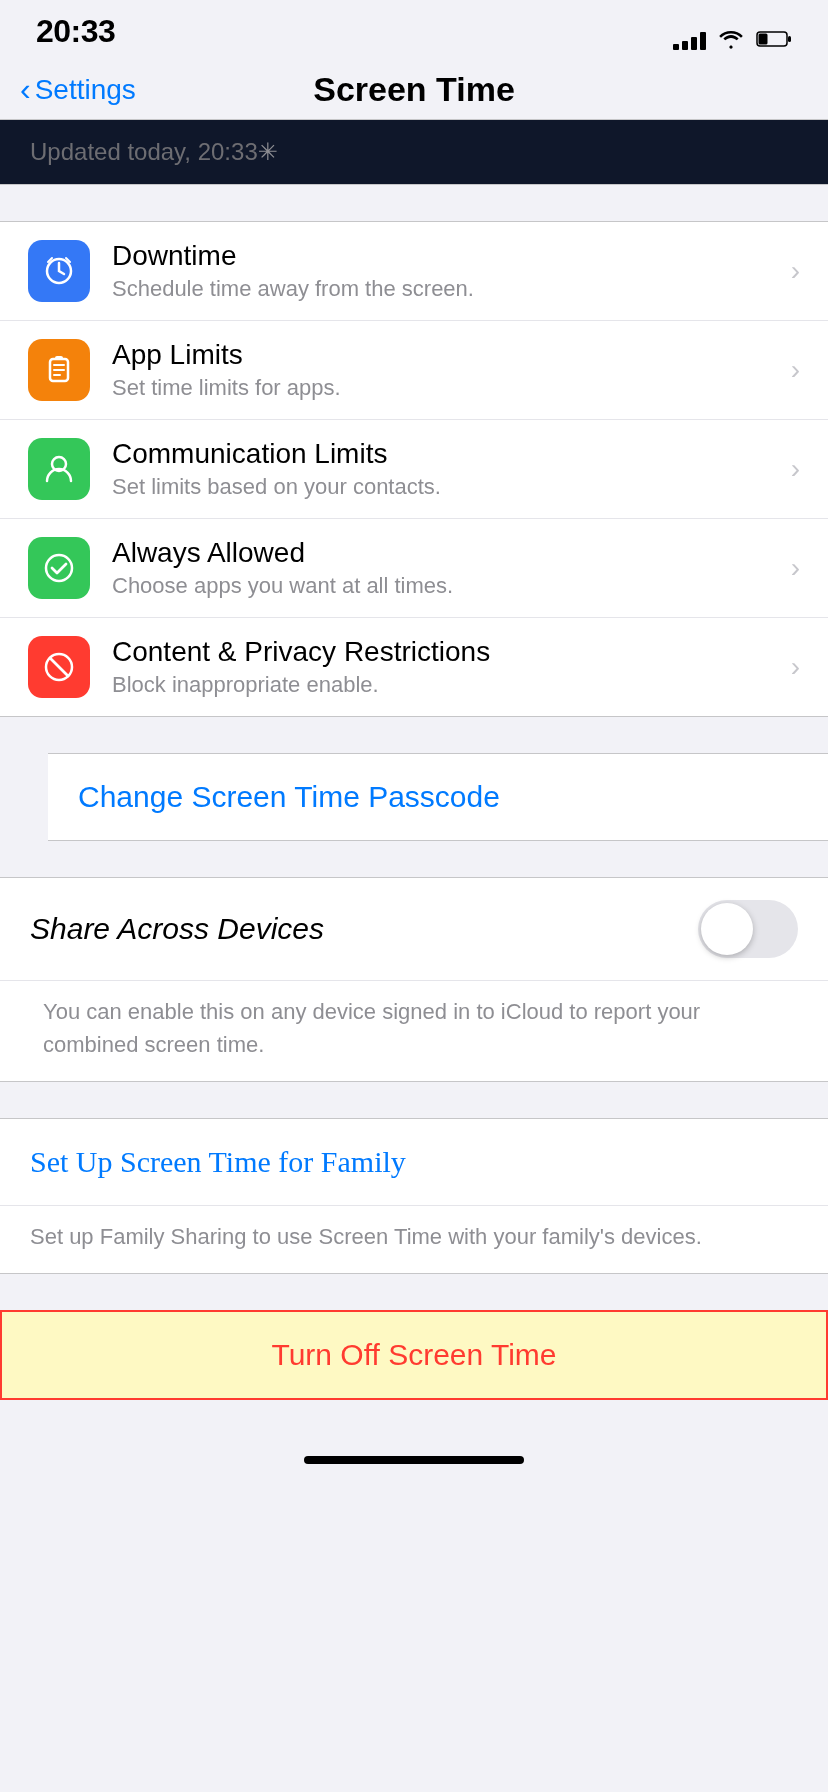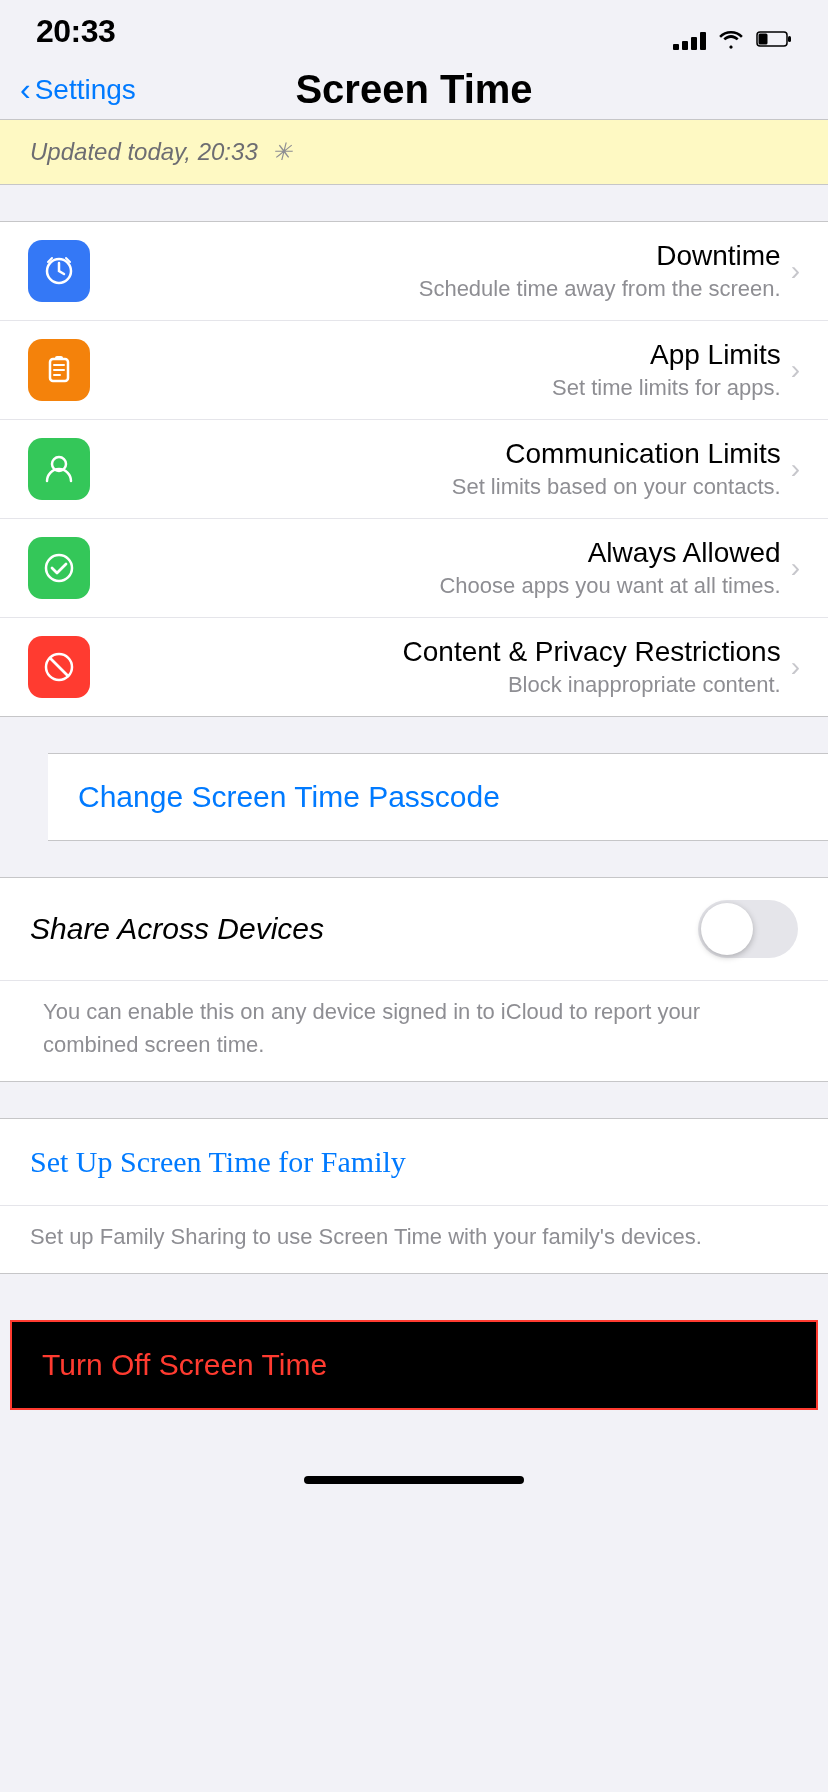--- a/index.html
+++ b/index.html
@@ -98,34 +98,32 @@
       line-height: 1;
       margin-top: -2px;
     }
 
     .nav-back-text {
       font-size: 28px;
       color: #007aff;
     }
 
     .nav-title {
-      font-size: 40px;
+      font-size: 34px;
       font-weight: 600;
       color: #000;
     }
 
     
     .update-banner {
-      background: #fef9c3;
+      background: #0f172a;
       padding: 18px 30px;
       display: flex;
       align-items: center;
-      gap: 14px;
       border-bottom: 1px solid #c6c6c8;
-      font-style: italic;
     }
 
     .update-text {
       font-size: 24px;
       color: #6d6d72;
     }
 
     .spinner-icon {
       font-size: 24px;
       color: #8e8e93;
@@ -169,21 +167,20 @@
       margin-right: 22px;
     }
 
     .row-icon svg {
       width: 38px;
       height: 38px;
     }
 
     .row-content {
       flex: 1;
-      text-align: right;
     }
 
     .row-title {
       font-size: 28px;
       color: #000;
       font-weight: 400;
       margin-bottom: 4px;
     }
 
     .row-subtitle {
@@ -296,23 +293,24 @@
     }
 
     .family-desc-text {
       font-size: 22px;
       color: #8e8e93;
       line-height: 1.5;
     }
 
     
     .turnoff-group {
-      background: #000000;
+      background: #fef9c3;
       border: 2px solid #ff3b30;
-      margin: 10px;
+      margin: 0;
+      text-align: center;
     }
 
     .turnoff-row {
       padding: 26px 30px;
       cursor: pointer;
     }
 
     .turnoff-text {
       font-size: 30px;
       color: #ff3b30;
@@ -451,21 +449,21 @@
 
   <div class="settings-row">
     <div class="row-icon bg-red">
       <svg viewBox="0 0 38 38" fill="none">
         <circle cx="19" cy="19" r="13" stroke="white" stroke-width="2.5" fill="none"></circle>
         <line x1="10" y1="10" x2="28" y2="28" stroke="white" stroke-width="2.8" stroke-linecap="round"></line>
       </svg>
     </div>
     <div class="row-content">
       <div class="row-title">Content &amp; Privacy Restrictions</div>
-      <div class="row-subtitle">Block inappropriate content.</div>
+      <div class="row-subtitle">Block inappropriate enable.</div>
     </div>
     <span class="row-chevron">›</span>
   </div>
 
 </div>
 
 <div class="section-separator"></div>
 
 <div class="passcode-group">
   <div class="passcode-row">

